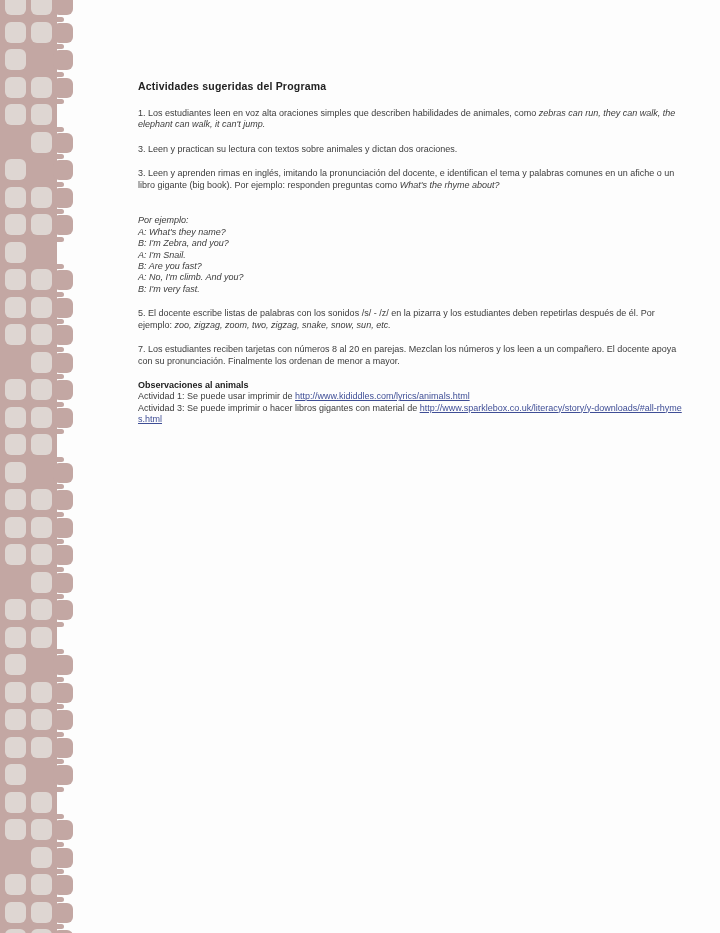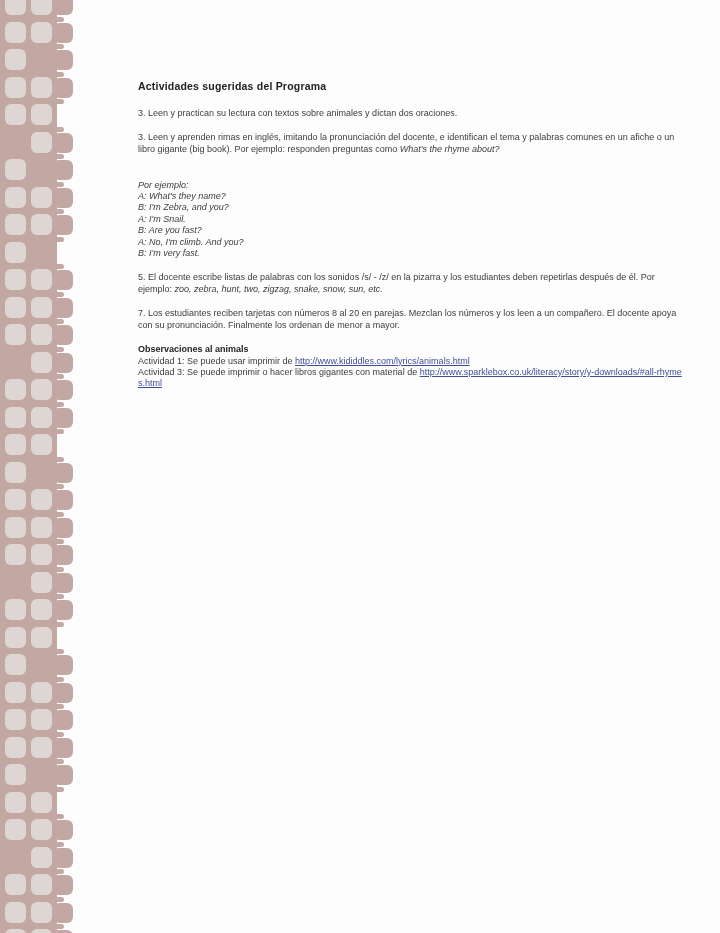--- a/index.html
+++ b/index.html
@@ -160,37 +160,38 @@
       <div class="outer" style="background: rgb(195, 167, 163); left: 53px; top: 902.5px;"></div>
       <div class="stem" style="background: rgb(195, 167, 163); left: 55px; top: 896.5px;"></div>
       <div class="outer" style="background: rgb(195, 167, 163); left: 53px; top: 930px;"></div>
       <div class="stem" style="background: rgb(195, 167, 163); left: 55px; top: 924px;"></div>
     </div>
 
   <div class="content">
 
     <h1>Actividades sugeridas del Programa</h1>
 
+    <p class="para"><span>1. Los estudiantes leen en voz alta oraciones simples que describen habilidades de animales, como </span><span class="ex">zebras can run, they can walk, the elephant can walk, it can't jump.</span></p>
 
     <p class="para">3. Leen y practican su lectura con textos sobre animales y dictan dos oraciones.</p>
 
     <p class="para"><span>3. Leen y aprenden rimas en inglés, imitando la pronunciación del docente, e identifican el tema y palabras comunes en un afiche o un libro gigante (big book). Por ejemplo: responden preguntas como </span><span class="ex">What's the rhyme about?</span></p>
 
     <p class="para">
       <br>
       <span class="ex">Por ejemplo:</span><br>
       <span class="dline">A: What's they name?</span><br>
       <span class="dline">B: I'm Zebra, and you?</span><br>
       <span class="dline">A: I'm Snail.</span><br>
       <span class="dline">B: Are you fast?</span><br>
       <span class="dline">A: No, I'm climb. And you?</span><br>
       <span class="dline">B: I'm very fast.</span>
     </p>
 
-    <p class="para"><span>5. El docente escribe listas de palabras con los sonidos /s/ - /z/ en la pizarra y los estudiantes deben repetirlas después de él. Por ejemplo: </span><span class="ex">zoo, zebra, hunt, two, zigzag, snake, snow, sun, etc.</span></p>
+    <p class="para"><span>5. El docente escribe listas de palabras con los sonidos /s/ - /z/ en la pizarra y los estudiantes deben repetirlas después de él. Por ejemplo: </span><span class="ex">zoo, zigzag, zoom, two, zigzag, snake, snow, sun, etc.</span></p>
 
 
     <p class="para">7. Los estudiantes reciben tarjetas con números 8 al 20 en parejas. Mezclan los números y los leen a un compañero. El docente apoya con su pronunciación. Finalmente los ordenan de menor a mayor.</p>
 
     <div class="obs">
       <p class="obs-head">Observaciones al animals</p>
       <p><span>Actividad 1: Se puede usar imprimir de </span><a class="doclink">http://www.kididdles.com/lyrics/animals.html</a></p>
       <p><span>Actividad 3: Se puede imprimir o hacer libros gigantes con material de </span><a class="doclink">http://www.sparklebox.co.uk/literacy/story/y-downloads/#all-rhymes.html</a></p>
     </div>
 

